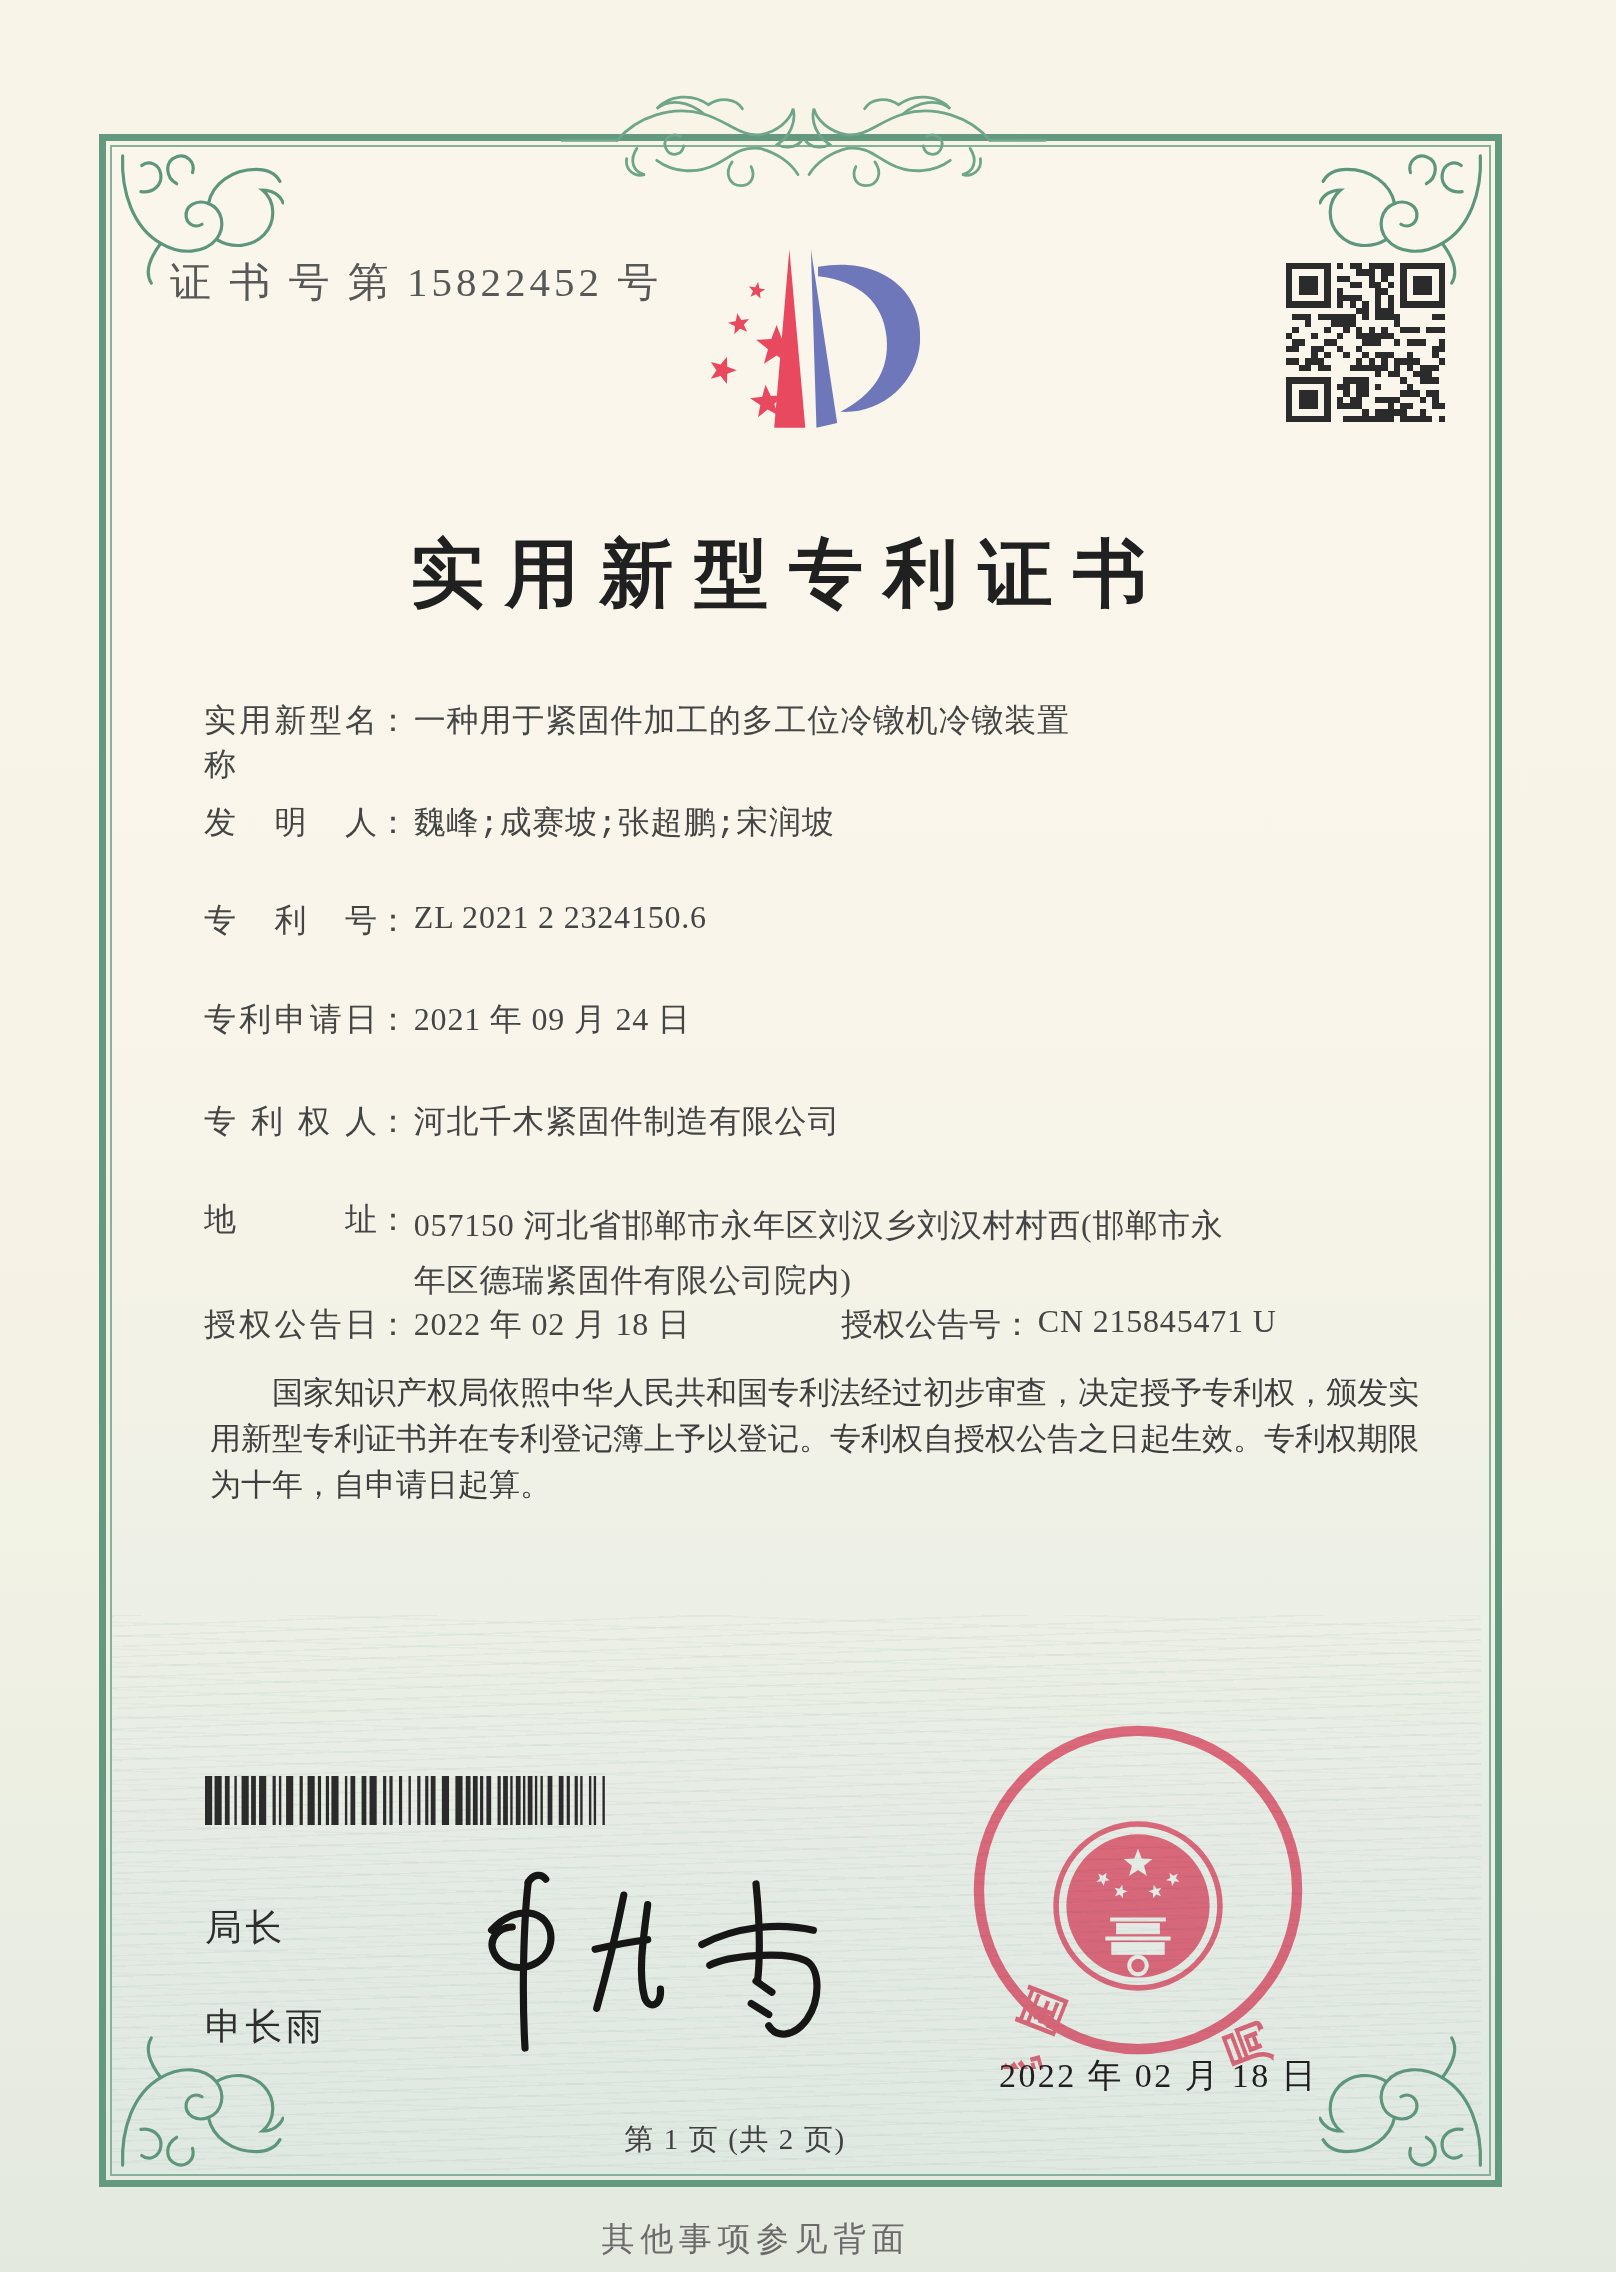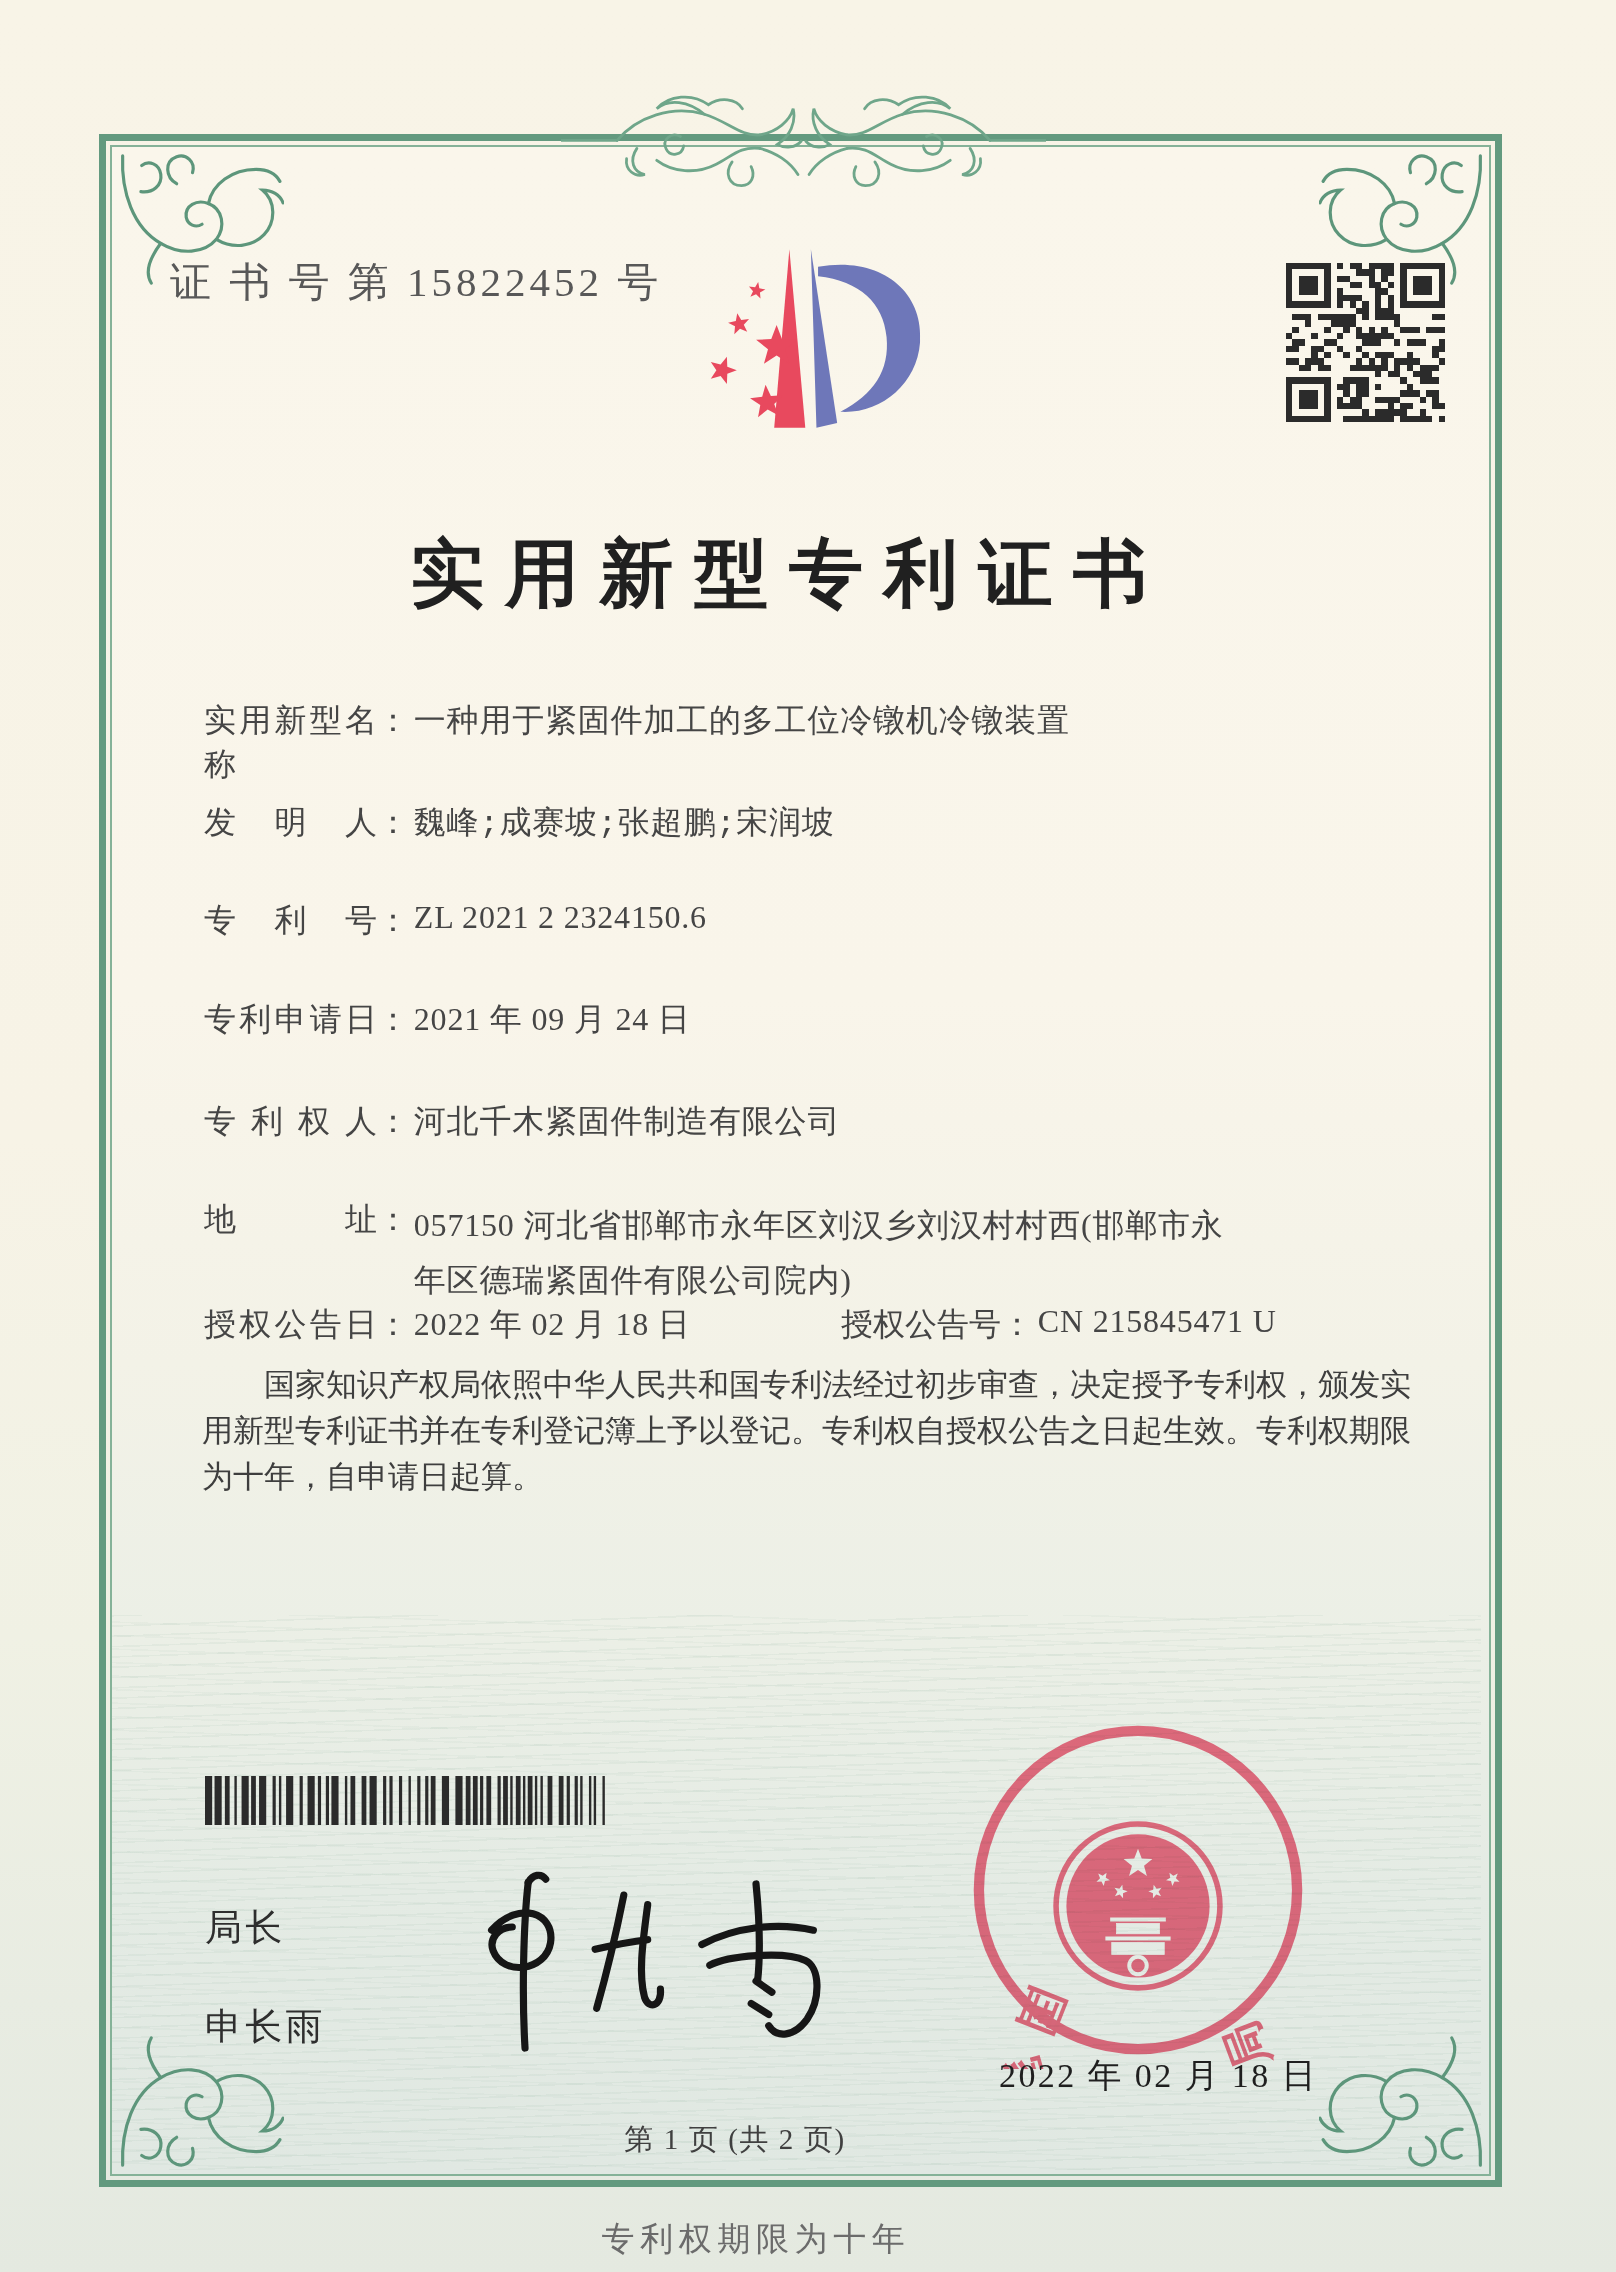--- a/index.html
+++ b/index.html
@@ -44,21 +44,21 @@
   .f-inventor{top:801px;font-family:Liberation Mono, monospace;}
   .f-patno{top:899px;}
   .f-filing{top:998px;}
   .f-patentee{top:1100px;}
   .f-address{top:1198px;}
   .f-address .val{width:832px;line-height:1.72;}
   .f-grant{top:1303px;width:1241px;position:absolute;}
   .f-grant .pair2{position:absolute;left:637px;top:0;display:flex;}
   
   .body-text{position:absolute;left:202px;top:1362px;width:1232px;font-size:31px;line-height:46px;color:#3e3e3e;}
-  .body-text p{margin:0;text-indent:2em;}
+  .body-text p{margin:8px;text-indent:2em;}
   
   .barcode{position:absolute;left:205px;top:1776px;width:407px;height:49px;}
   .signer-title{position:absolute;left:205px;top:1903px;font-size:37px;font-weight:500;color:#2e2e2e;
     font-family:"Liberation Sans","DejaVu Sans",sans-serif;letter-spacing:3.2px;}
   .signer-name{position:absolute;left:205px;top:2002px;font-size:37px;font-weight:500;color:#2e2e2e;
     font-family:"Liberation Sans","DejaVu Sans",sans-serif;letter-spacing:3.2px;}
   .signature{position:absolute;left:439px;top:1868px;width:411px;height:196px;}
   .seal{position:absolute;left:959px;top:1711px;width:358px;height:358px;opacity:0.9;mix-blend-mode:multiply;}
   .seal-date{position:absolute;left:999px;top:2053px;font-size:34px;letter-spacing:2.4px;color:#1f1f1f;z-index:5;}
   .page-info{position:absolute;left:735px;top:2120px;transform:translateX(-50%);font-size:29px;color:#404040;letter-spacing:1.6px;white-space:nowrap;}
@@ -289,16 +289,16 @@
         <rect x="198" y="267" width="54" height="13"></rect>
         <path d="M184 286 H266" stroke-width="5" fill="none"></path>
         <rect x="192" y="291" width="66" height="15"></rect>
         <circle cx="225" cy="320" r="11" fill="none" stroke-width="5"></circle>
       </g>
     </g>
   </svg>
   <div class="seal-date">2022 年 02 月 18 日</div>
 
   <div class="page-info">第 1 页 (共 2 页)</div>
-  <div class="back-note">专利权期限为十年</div>
+  <div class="back-note">其他事项参见背面</div>
 
 </div>
 
 
 </body></html>

